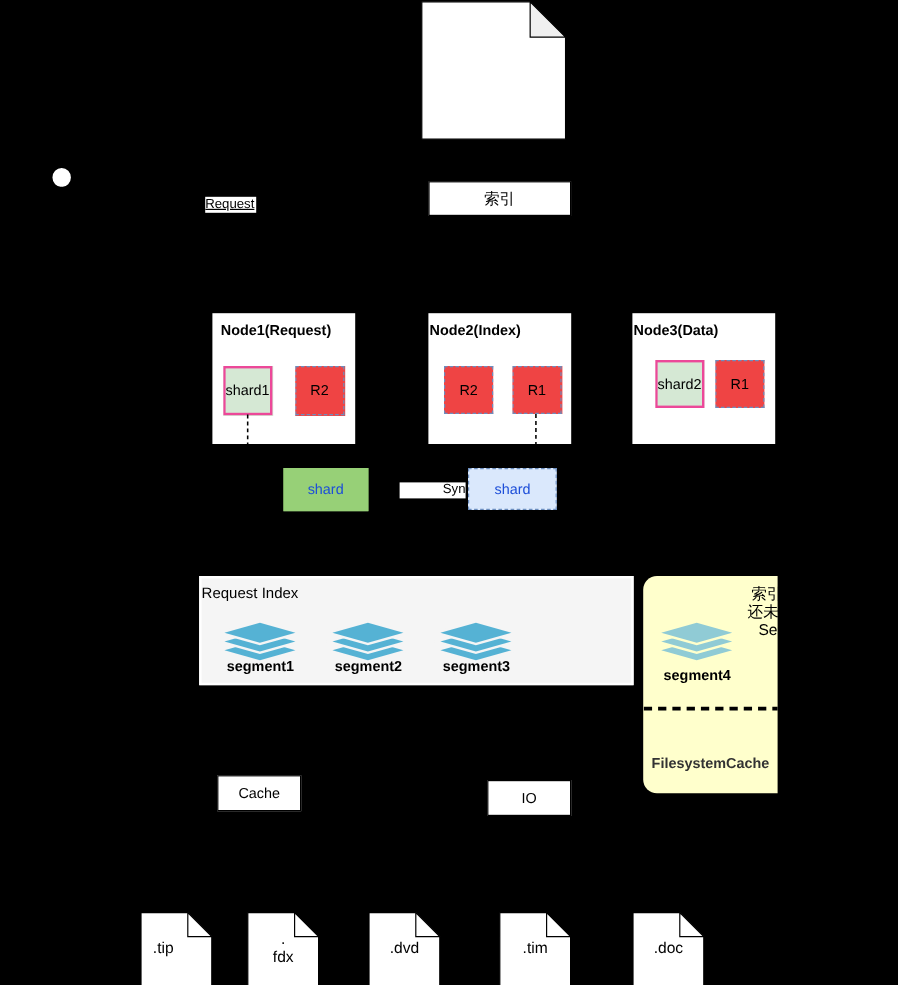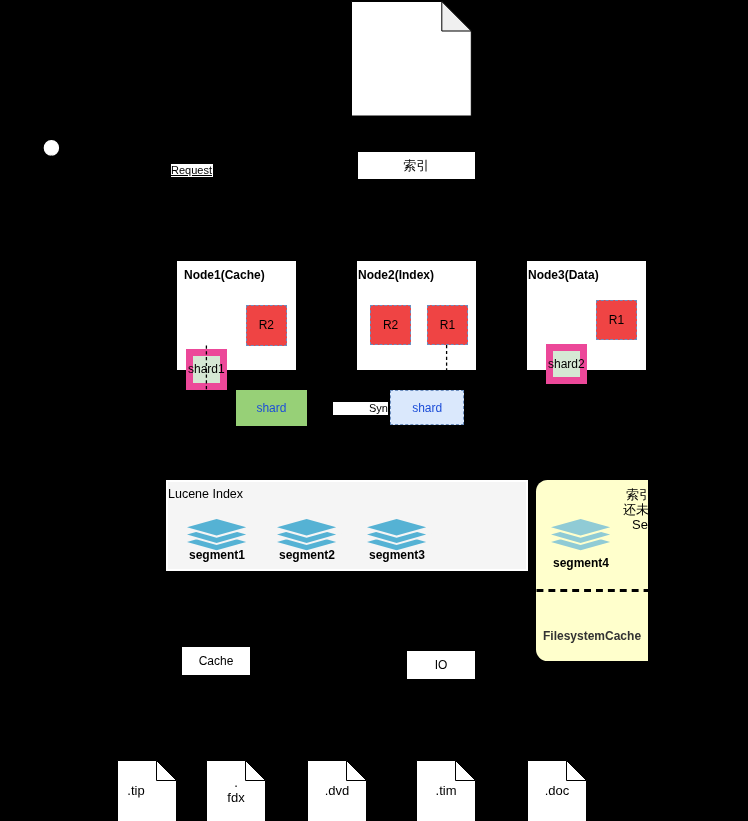--- a/index.html
+++ b/index.html
@@ -32,21 +32,21 @@
 
   
   .node{position:absolute;background:#fff;box-sizing:border-box;}
   .node-title{position:absolute;font-size:12px;font-weight:bold;color:#000;
               white-space:nowrap;}
 
   
   .chip{position:absolute;box-sizing:border-box;display:flex;
         align-items:center;justify-content:center;font-size:12px;color:#000;
         white-space:nowrap;}
-  .chip.primary{background:#d5e8d4;border:7px solid #ec4899;margin-top:44px;}
+  .chip.primary{background:#d5e8d4;border:2px solid #ec4899;}
   .chip.replica{background:#ef4444;border:1px dashed #6c8ebf;}
 
   
   .bigshard{position:absolute;box-sizing:border-box;display:flex;
             align-items:center;justify-content:center;font-size:12px;color:#1d4ed8;}
   .bigshard.green{background:#97d077;border:1px solid #97d077;}
   .bigshard.blue{background:#dae8fc;border:1px dashed #6c8ebf;}
 
   
   .lucene{position:absolute;background:#f5f5f5;border:2px solid #ffffff;box-sizing:border-box;}
@@ -109,21 +109,21 @@
   <svg class="abs" style="left:30px;top:132px;" width="48" height="64" viewBox="0 0 48 64">
     <ellipse cx="21.4" cy="15.9" rx="7" ry="7.2" fill="#ffffff" stroke="#ffffff" stroke-width="1.4"></ellipse>
     <path d="M 21.4 23.6 L 21.4 44 M 6 30 L 36.8 30 M 21.4 44 L 8 62 M 21.4 44 L 34.8 62" fill="none" stroke="#000000" stroke-width="1"></path>
   </svg>
 
   <div class="edgelabel" style="left:170.7px;top:163.8px;width:41.5px;height:13px;font-size:11px;line-height:13px;text-decoration:underline;">Request</div>
 
   <div class="wbox" style="left:357px;top:150.5px;width:118.5px;height:29.3px;font-size:13px;">索引</div>
 
   <div class="node" style="left:176.8px;top:260.8px;width:119.2px;height:109.2px;"></div>
-  <div class="node-title" style="left:184px;top:268px;">Node1(Cache)</div>
+  <div class="node-title" style="left:184px;top:268px;">Node1(Request)</div>
   <div class="chip primary" style="left:186.3px;top:304.8px;width:40.6px;height:40.7px;">shard1</div>
   <div class="chip replica" style="left:246.3px;top:304.8px;width:40.6px;height:40.7px;">R2</div>
 
   <div class="node" style="left:356.5px;top:260.8px;width:119.2px;height:109.2px;"></div>
   <div class="node-title" style="left:358px;top:268px;">Node2(Index)</div>
   <div class="chip replica" style="left:370.4px;top:305.4px;width:41.1px;height:39.7px;">R2</div>
   <div class="chip replica" style="left:426.5px;top:305.4px;width:40.8px;height:39.7px;">R1</div>
 
   <div class="node" style="left:526.5px;top:260.8px;width:119.2px;height:109.2px;"></div>
   <div class="node-title" style="left:528px;top:268px;">Node3(Data)</div>
@@ -135,21 +135,21 @@
       <path d="M 206.4 345.5 L 206.4 389.7"></path>
       <path d="M 446.6 345.1 L 446.6 389.9"></path>
     </g>
   </svg>
 
   <div class="bigshard green" style="left:236.1px;top:389.7px;width:70.8px;height:36.1px;">shard</div>
   <div class="edgelabel" style="left:332.9px;top:401.9px;width:19.4px;height:13px;font-size:11px;line-height:13px;padding-left:36px;">Syn</div>
   <div class="bigshard blue" style="left:390.3px;top:389.9px;width:74.3px;height:35.4px;">shard</div>
 
   <div class="lucene" style="left:165.5px;top:479.5px;width:362px;height:91.5px;"></div>
-  <div class="lucene-title" style="left:168px;top:487px;">Lucene Index</div>
+  <div class="lucene-title" style="left:168px;top:487px;">Request Index</div>
 
   <div id="segments-host">
       <div class="seg" style="left: 186.7px; top: 519px; width: 60px; height: 31px;"><svg width="59.2" height="31.700000000000003" viewBox="0 0 59.2 31.700000000000003" style="overflow:visible">
           <path d="M 29.6 14.599999999999998 L 59.2 22.9 L 29.6 31.2 L 0 22.9 Z" fill="#55b2d4" stroke="#f5f5f5" stroke-width="4.2" stroke-linejoin="miter" paint-order="stroke"></path>
           <path d="M 29.6 7.300000000000001 L 59.2 15.600000000000001 L 29.6 23.900000000000002 L 0 15.600000000000001 Z" fill="#55b2d4" stroke="#f5f5f5" stroke-width="4.2" stroke-linejoin="miter" paint-order="stroke"></path>
           <path d="M 29.6 0 L 59.2 8.3 L 29.6 16.6 L 0 8.3 Z" fill="#55b2d4" stroke="#f5f5f5" stroke-width="4.2" stroke-linejoin="miter" paint-order="stroke"></path>
         </svg></div>
       <div class="seg-label" style="left: 186.7px; top: 548px; width: 60px;">segment1</div>
       <div class="seg" style="left: 276.8px; top: 519px; width: 60px; height: 31px;"><svg width="59.2" height="31.700000000000003" viewBox="0 0 59.2 31.700000000000003" style="overflow:visible">
           <path d="M 29.6 14.599999999999998 L 59.2 22.9 L 29.6 31.2 L 0 22.9 Z" fill="#55b2d4" stroke="#f5f5f5" stroke-width="4.2" stroke-linejoin="miter" paint-order="stroke"></path>

